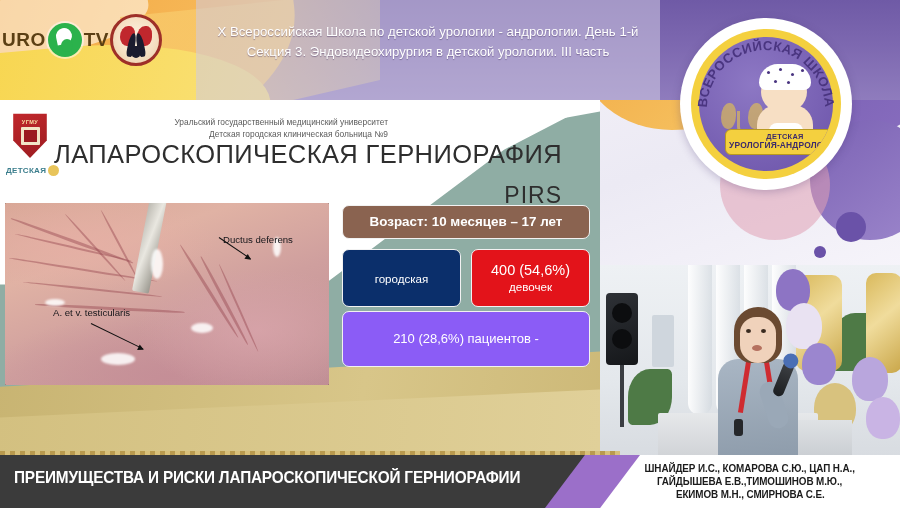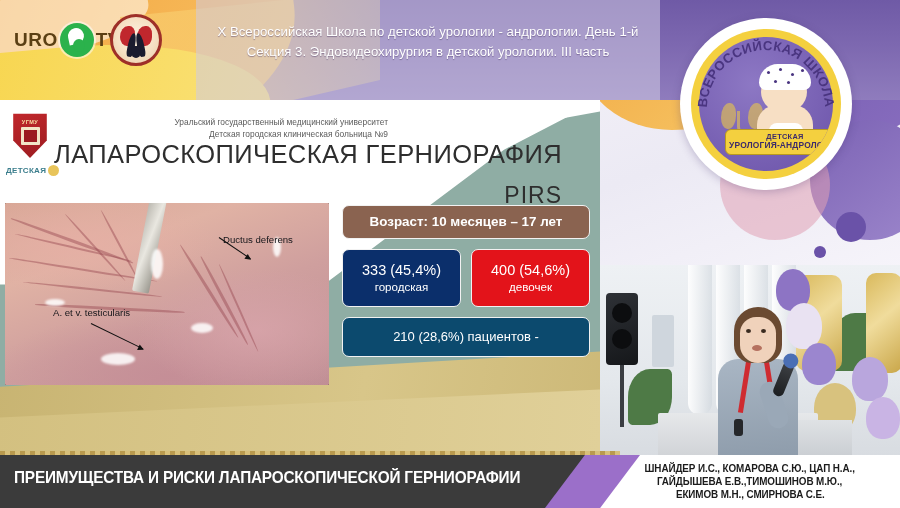--- a/index.html
+++ b/index.html
@@ -45,21 +45,21 @@
     position:absolute; left:196px; top:0px; width:464px; height:100px;
     background:rgba(208,202,226,.55);
   }
   .hdr-text {
     position:absolute; left:196px; top:22px; width:464px;
     text-align:center; color:#ffffff; font-size:13.2px; line-height:1.5;
     text-shadow:0 1px 1px rgba(60,40,90,.45);
   }
 
   
-  .urotv { position:absolute; left:14px; top:20px; width:112px; height:40px; display:flex; align-items:center; }
+  .urotv { position:absolute; left:2px; top:20px; width:112px; height:40px; display:flex; align-items:center; }
   .urotv .txt { font-size:19px; font-weight:bold; color:#5b3f14; letter-spacing:.5px; }
   .urotv .emblem {
     width:34px; height:34px; border-radius:50%;
     background:#2bb24c; margin:0 2px; position:relative;
     box-shadow:0 0 0 2px rgba(255,255,255,.5);
   }
   .urotv .emblem:before {
     content:""; position:absolute; left:8px; top:5px; width:16px; height:16px;
     border-radius:50% 50% 50% 0; background:#ffffff; transform:rotate(-12deg);
   }
@@ -228,21 +228,21 @@
     border-radius:7px; border:1.5px solid #f2f2f2; color:#fff;
     text-align:center; display:flex; flex-direction:column; justify-content:center;
     line-height:1.2;
   }
   .box-age { height:34px; font-size:13.4px; background:#8a6350;font-weight:bold; }
   .stat-row { display:flex; gap:10px; margin-top:10px; }
   .box-boys { flex:1; height:58px; background:#0b2f6b; }
   .box-girls { flex:1; height:58px; background:#e3131a; }
   .stat-row .big { font-size:14.5px; }
   .stat-row .small { font-size:11.6px; margin-top:1px; }
-  .box-spitz { margin-top:10px; height:40px; font-size:13px; background:#0c4a6e; }
+  .box-spitz { margin-top:4px; height:56px; font-size:13px; background:#8b5cf6; }
 
   
   .webcam { position:absolute; left:600px; top:265px; width:300px; height:190px; overflow:hidden; background:#c9cfd6; }
   .wc-wall { position:absolute; inset:0; background:linear-gradient(180deg,#eef1f4 0%,#e4e8ec 60%,#d8dce1 100%); }
   .wc-wavecol { position:absolute; top:0; width:24px; height:150px; background:linear-gradient(90deg,rgba(255,255,255,.9),rgba(205,212,219,.55)); border-radius:0 0 12px 12px; }
   .wc-speaker { position:absolute; left:6px; top:28px; width:32px; height:72px; background:linear-gradient(160deg,#2e3136,#15171a); border-radius:4px; }
   .wc-speaker:before { content:""; position:absolute; left:6px; top:10px; width:20px; height:20px; border-radius:50%; background:#0c0d0f; box-shadow:0 26px 0 #0c0d0f; }
   .wc-stand { position:absolute; left:20px; top:100px; width:4px; height:62px; background:#3a3d42; }
   .wc-panel { position:absolute; left:52px; top:50px; width:22px; height:52px; background:#cfd6dd; border-radius:2px; }
   .wc-plant { position:absolute; border-radius:50% 10% 50% 10%; background:#4e7a46; }
@@ -418,21 +418,20 @@
       <div class="lap-lbl" style="left:218px;top:31px;">Ductus deferens</div>
       <div class="lap-arrow" style="left:214px;top:34px;width:38px;transform:rotate(34deg);"></div>
       <div class="lap-lbl" style="left:48px;top:104px;">A. et v. testicularis</div>
       <div class="lap-arrow" style="left:86px;top:120px;width:58px;transform:rotate(26deg);"></div>
     </div>
 
     <div class="stats">
       <div class="stat-box box-age">Возраст: 10 месяцев – 17 лет</div>
       <div class="stat-row">
         <div class="stat-box box-boys">
-          <div class="big">333 (45,4%)</div>
           <div class="small">городская</div>
         </div>
         <div class="stat-box box-girls">
           <div class="big">400 (54,6%)</div>
           <div class="small">девочек</div>
         </div>
       </div>
       <div class="stat-box box-spitz">
         <div>210 (28,6%) пациентов -</div>
       </div>

